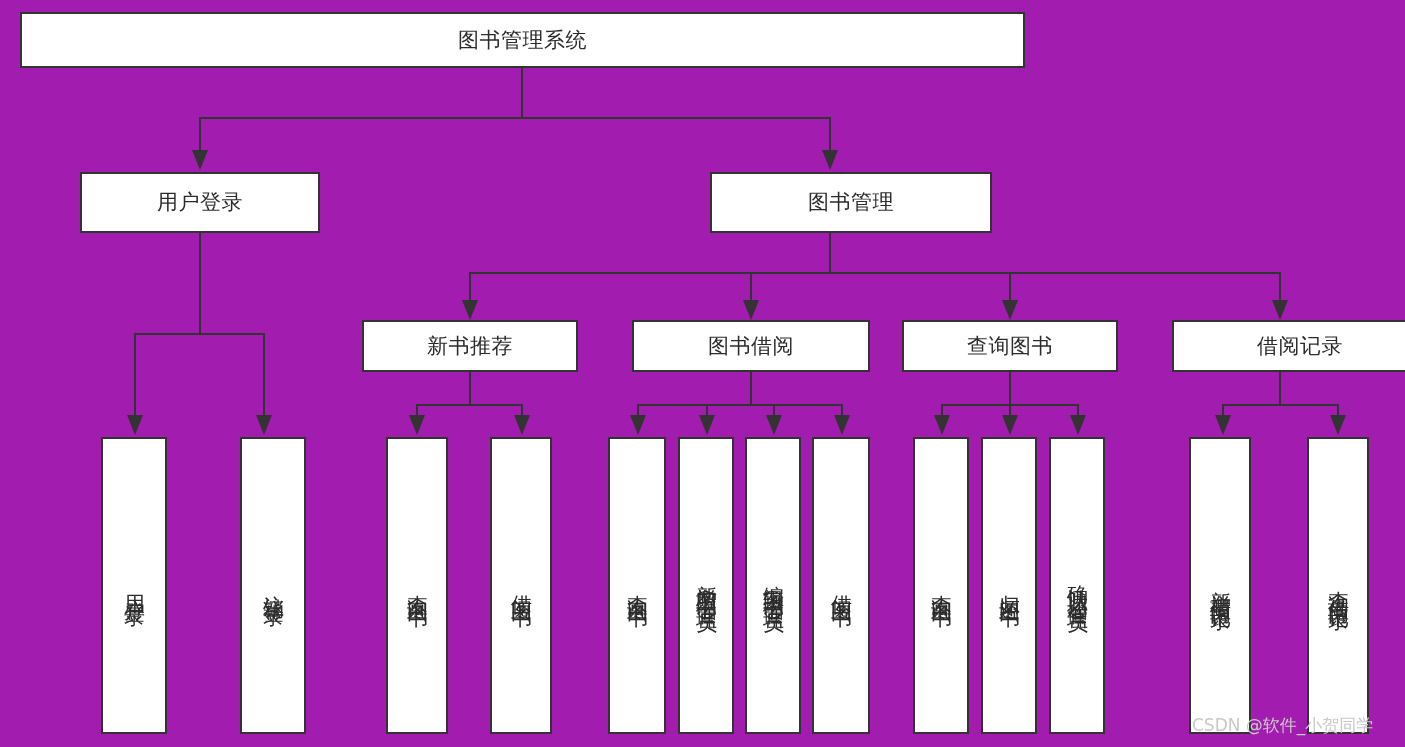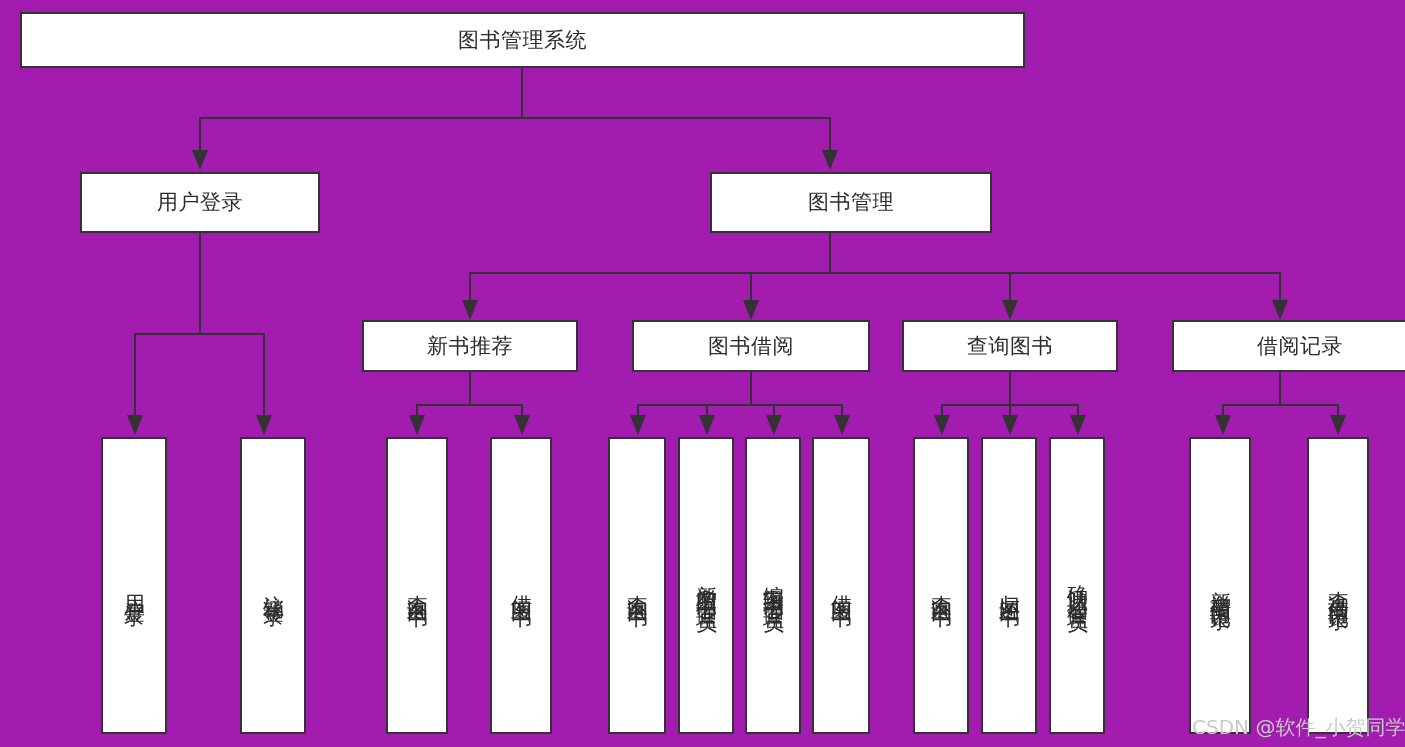--- a/index.html
+++ b/index.html
@@ -58,21 +58,21 @@
     width: 0;
     height: 0;
     border-left: 8px solid transparent;
     border-right: 8px solid transparent;
     border-top: 20px solid #333333;
   }
   
   #watermark {
     position: absolute;
     color: #c9c9c9;
-    font-size: 20px;
+    font-size: 17px;
     white-space: nowrap;
     user-select: none;
   }
 </style>
 </head>
 <body>
 
 <div id="canvas">
 
   <div class="node h" style="left:20px; top:12px; width:1005px; height:56px;">

